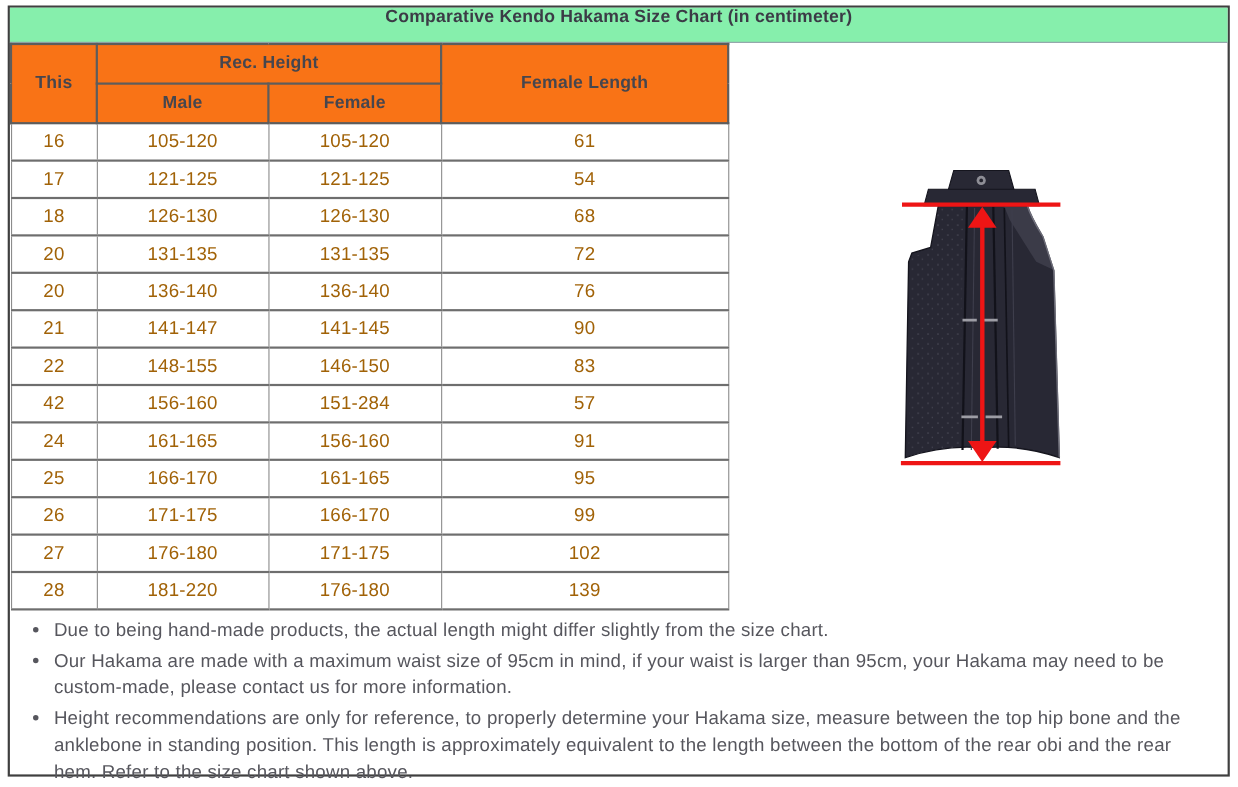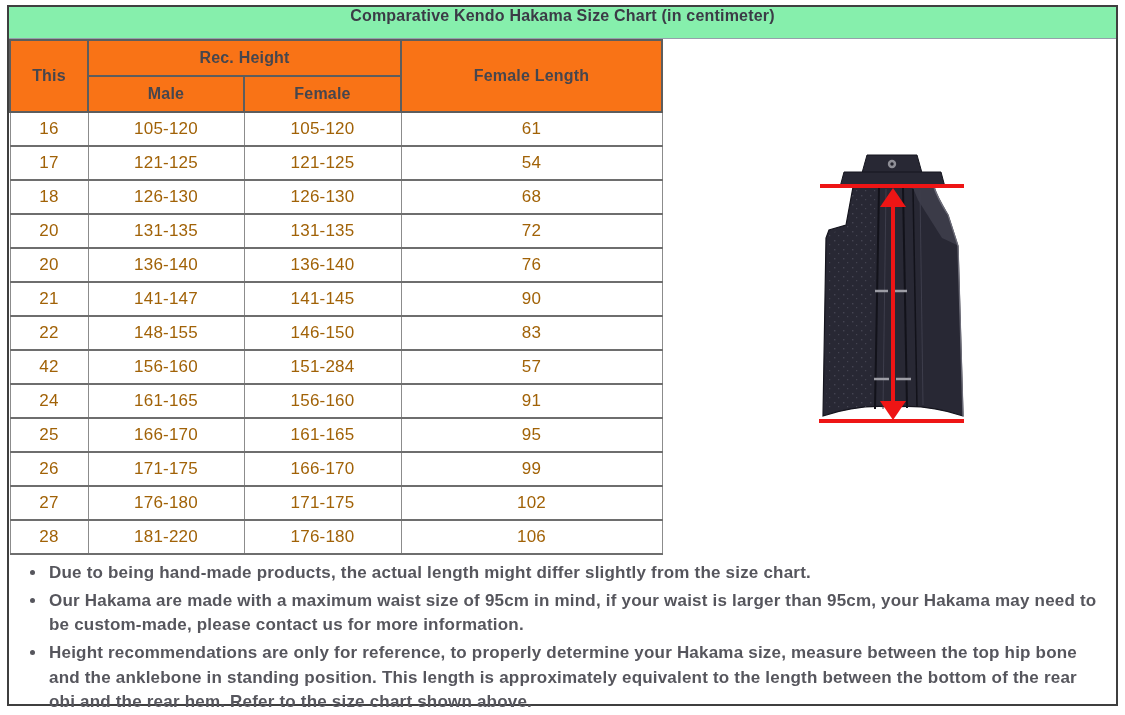--- a/index.html
+++ b/index.html
@@ -32,21 +32,21 @@
     border-left:1px solid #8c8c8c; border-right:1px solid #8c8c8c;
     border-top:2px solid #6e6e6e; border-bottom:2px solid #6e6e6e;
     font-size:17px; color:#a16207; background:#ffffff; letter-spacing:0.2px;
   }
   .figure-panel { position:absolute; left:652px; top:0; width:455px; height:514px; }
   .figure-panel svg { display:block; width:455px; height:514px; }
   .notes { padding:8px 10px 0 17px; }
   .notes ul { margin:0; padding:0 0 0 21px; list-style:disc outside; }
   .notes li {
     font-size:17px; line-height:1.45; color:#56565d; margin:0 0 3px 0;
-    letter-spacing:0.2px; padding-left:2px;font-weight:bold;
+    letter-spacing:0.2px; padding-left:2px;
   }
 </style>
 </head>
 <body>
 
 <div class="page">
 
   <div class="title-bar">
     <span>Comparative Kendo Hakama Size Chart (in centimeter)</span>
   </div>
@@ -141,21 +141,21 @@
           <tr>
             <td>27</td>
             <td>176-180</td>
             <td>171-175</td>
             <td>102</td>
           </tr>
           <tr>
             <td>28</td>
             <td>181-220</td>
             <td>176-180</td>
-            <td>106</td>
+            <td>139</td>
           </tr>
         </tbody>
     </table>
 
     <div class="figure-panel">
       <svg viewBox="0 0 455 514" xmlns="http://www.w3.org/2000/svg">
         <defs>
           <pattern id="speckle" width="9" height="9" patternUnits="userSpaceOnUse">
             <rect x="2" y="3" width="1.4" height="1.4" fill="#5a5a68"></rect>
             <rect x="6" y="7" width="1.2" height="1.2" fill="#5a5a68"></rect>

